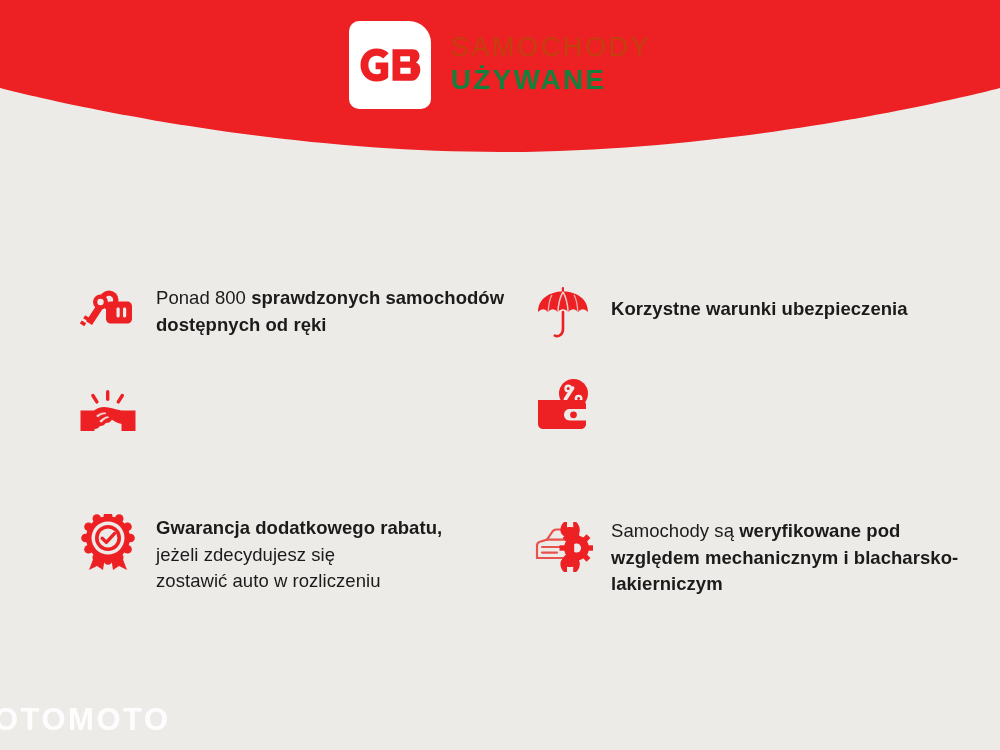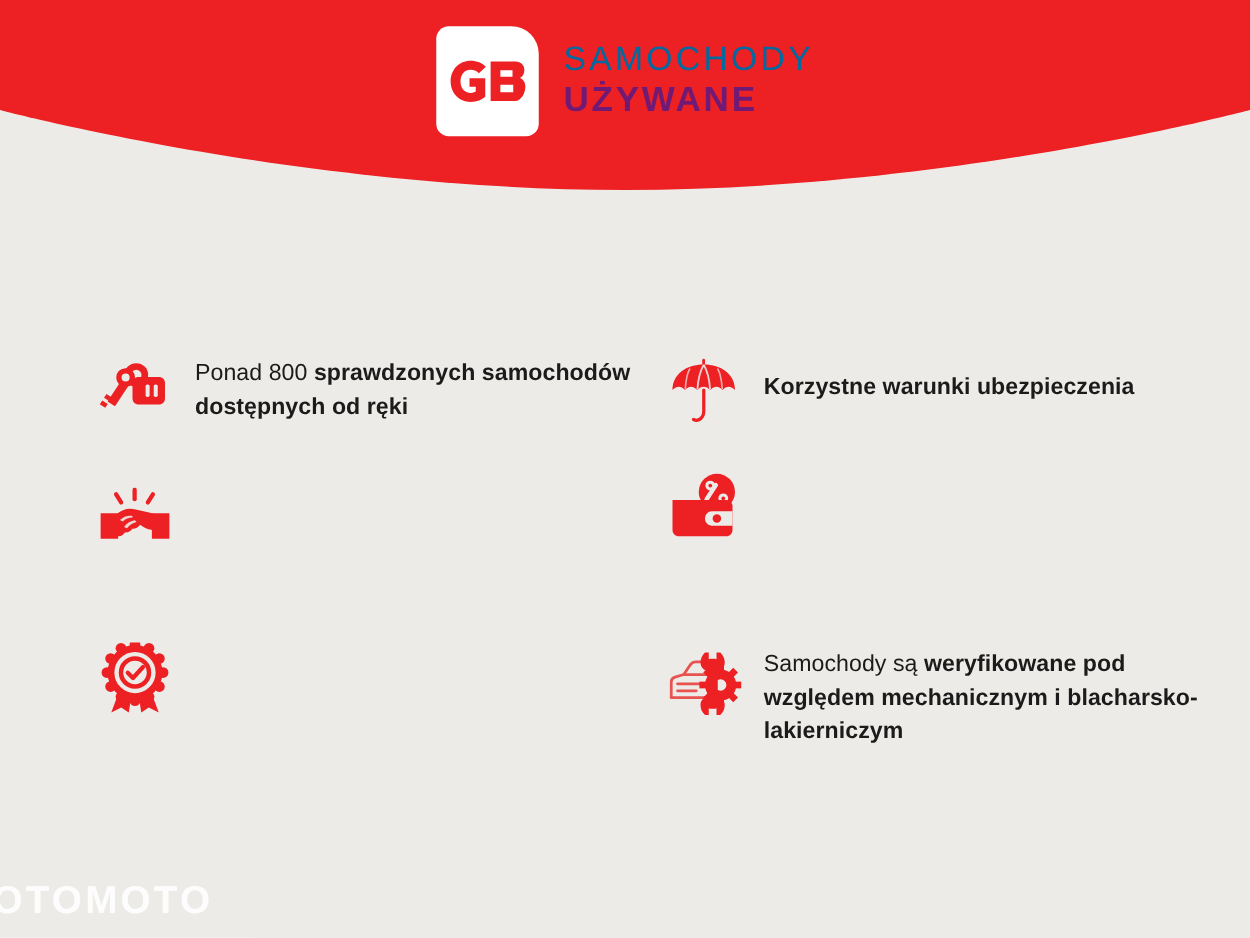--- a/index.html
+++ b/index.html
@@ -59,27 +59,27 @@
   .brand-mark svg { display:block; }
 
   .brand-words {
     display: flex;
     flex-direction: column;
     justify-content: center;
     line-height: 1.0;
     padding-bottom: 2px;
   }
   .brand-line1 {
-    color: #0369a1;
+    color: #c2410c;
     font-size: 27px;
     font-weight: 400;
     letter-spacing: 2.6px;
   }
   .brand-line2 {
-    color: #701a75;
+    color: #15803d;
     font-size: 28px;
     font-weight: 700;
     letter-spacing: 2.2px;
     margin-top: 5px;
   }
 
   
   .features {
     position: absolute;
     left: 0;
@@ -259,20 +259,21 @@
                     <circle cx="15.8" cy="4.6" r="4.3"></circle>
                 </g>
               </g>
               <circle cx="27" cy="24" r="16.5" fill="#EDEBE7"></circle>
               <circle cx="27" cy="24" r="13" fill="#ED2024"></circle>
               <circle cx="27" cy="24" r="9.4" fill="#EDEBE7"></circle>
               <path d="M21.2,24.2 L25.4,28.4 L33.4,19.6" stroke="#ED2024" stroke-width="3.4" fill="none" stroke-linecap="round" stroke-linejoin="round"></path>
             </g>
           </svg>
         </div>
+        <div class="feature-text"><b>Gwarancja dodatkowego rabatu,</b><br>jeżeli zdecydujesz się<br>zostawić auto w rozliczeniu</div>
       </div>
 
     </div>
 
     <div class="col col-right">
 
       <div class="feature rf1">
         <div class="feature-icon">
           <svg width="54" height="56" viewBox="0 0 54 56" aria-hidden="true">
             <g fill="#ED2024">

